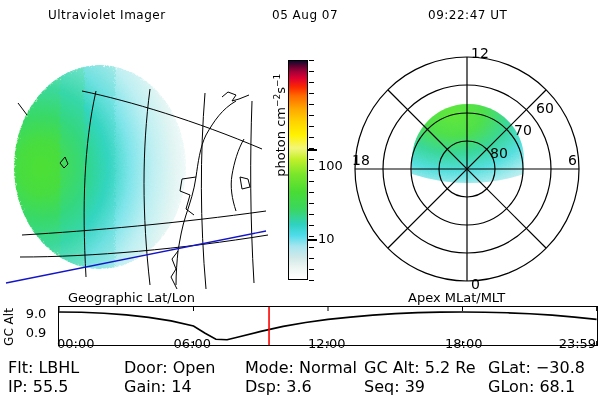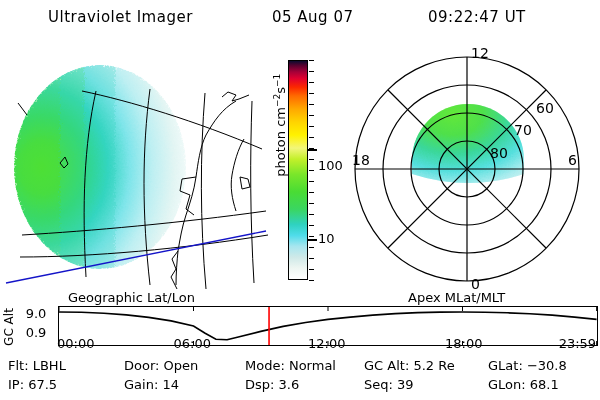--- a/index.html
+++ b/index.html
@@ -1,19 +1,19 @@
 <!DOCTYPE html>
 <html><head>
 <meta charset="utf-8">
 <style>
   html,body{margin:0;padding:0;background:#fff;}
   body{width:600px;height:400px;position:relative;overflow:hidden;
        font-family:"DejaVu Sans","Liberation Sans",sans-serif;color:#000;}
   .abs{position:absolute;}
-  .hdr{top:8px;font-size:15px;letter-spacing:.5px;white-space:nowrap;}
+  .hdr{top:8px;font-size:12px;letter-spacing:.5px;white-space:nowrap;}
   #hdr-title{left:48px;}
   #hdr-date{left:272px;}
   #hdr-time{left:428px;}
 
   
   #geo-panel{left:0;top:45px;width:268px;height:250px;}
   #geo-panel svg{display:block;}
   #geo-label{left:68px;top:290px;font-size:13px;white-space:nowrap;}
 
   
@@ -31,21 +31,21 @@
 
   
   #orbit{left:0;top:302px;width:600px;height:52px;}
   #orbit-ylab{position:absolute;left:2px;top:4px;width:14px;height:40px;}
   #orbit-ylab span{position:absolute;left:-13px;top:14px;width:40px;
         transform:rotate(-90deg);font-size:12px;text-align:center;}
   .oy-lab{position:absolute;font-size:13px;right:0;text-align:center;}
   .ox-lab{position:absolute;font-size:13px;top:34px;}
 
   
-  #footer{left:0;top:358px;width:600px;font-size:13px;}
+  #footer{left:0;top:358px;width:600px;font-size:16px;}
   #footer .row{position:relative;height:19px;}
   #footer .cell{position:absolute;white-space:nowrap;}
   .c0{left:8px;} .c1{left:124px;} .c2{left:245px;} .c3{left:364px;} .c4{left:488px;}
   sup{font-size:9px;}
 </style>
 </head>
 <body>
 
 <div class="abs hdr" id="hdr-title">Ultraviolet Imager</div>
 <div class="abs hdr" id="hdr-date">05 Aug 07</div>
@@ -235,19 +235,19 @@
 
 <div class="abs" id="footer">
   <div class="row" id="frow1">
       <div class="cell c0">Flt: LBHL</div>
       <div class="cell c1">Door: Open</div>
       <div class="cell c2">Mode: Normal</div>
       <div class="cell c3">GC Alt: 5.2 Re</div>
       <div class="cell c4">GLat: −30.8</div>
     </div>
   <div class="row" id="frow2">
-      <div class="cell c0">IP: 67.5</div>
+      <div class="cell c0">IP: 55.5</div>
       <div class="cell c1">Gain: 14</div>
       <div class="cell c2">Dsp: 3.6</div>
       <div class="cell c3">Seq: 39</div>
       <div class="cell c4">GLon: 68.1</div>
     </div>
 </div>
 
 </body></html>

